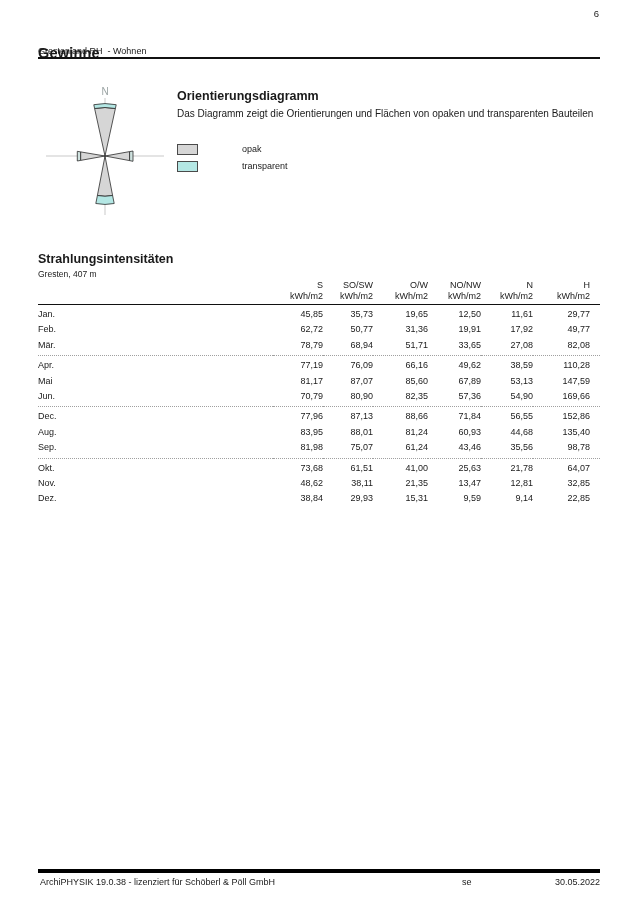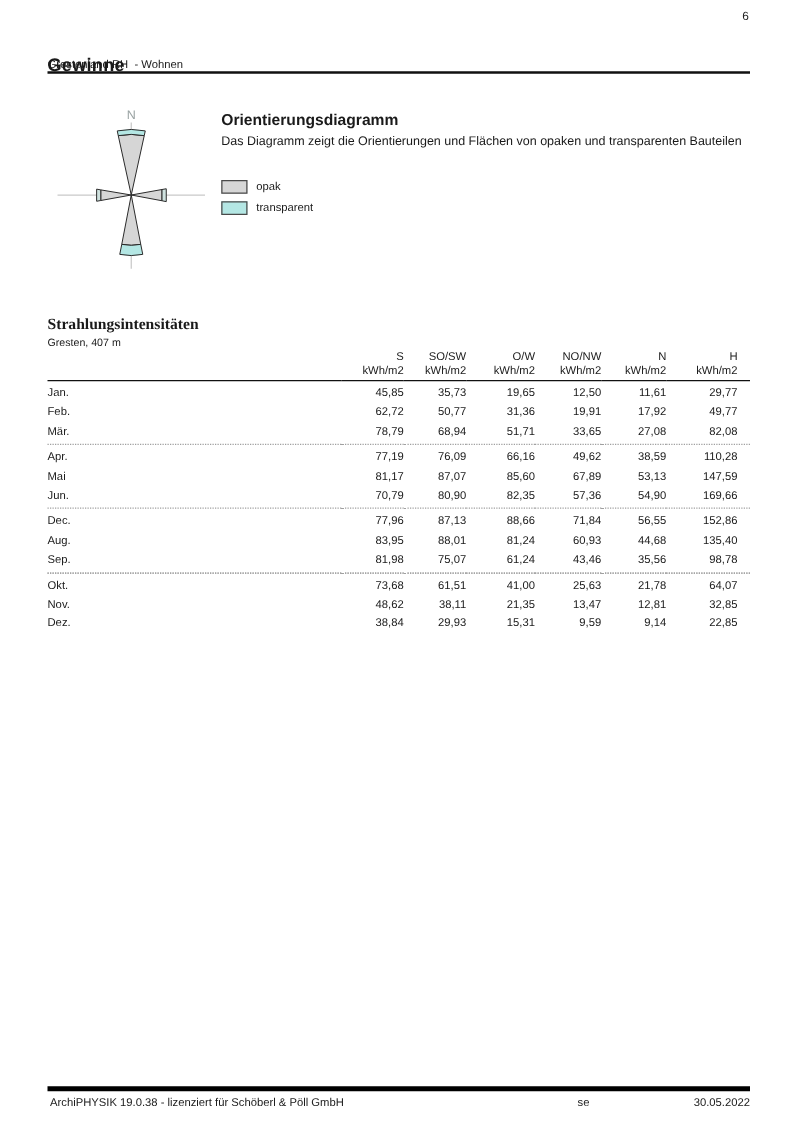--- a/index.html
+++ b/index.html
@@ -18,28 +18,28 @@
   .axis   { stroke:#c9c9c9; stroke-width:1; }
   .opak   { fill:var(--opak,#d6d6d6); stroke:#2b2b2b; stroke-width:0.8; stroke-linejoin:round; }
   .trans  { fill:var(--transparent,#b4e7e4); stroke:#2b2b2b; stroke-width:0.8; stroke-linejoin:round; }
   .trans-dim { fill:#cfe2df; stroke:#2b2b2b; stroke-width:0.8; stroke-linejoin:round; }
   .north-text { fill:#9aa3a3; font-size:10px; font-family:"Liberation Sans","DejaVu Sans",sans-serif; }
 
   .orient-title { position:absolute; top:89px; left:177px; font-size:12.5px; font-weight:bold; }
   .orient-desc  { position:absolute; top:108px; left:177px; right:30px; font-size:10px; }
 
   .legend { position:absolute; top:143px; left:177px; }
-  .legend-item { display:flex; align-items:center; margin-bottom:5px; height:12px; }
+  .legend-item { display:flex; align-items:center; margin-bottom:5px; height:12px;gap:37px; }
   .legend-swatch { width:21px; height:11px; border:1px solid #4a4a4a; margin-right:7px; }
   .legend-swatch.opak-sw  { background:var(--opak,#d6d6d6); }
   .legend-swatch.trans-sw { background:var(--transparent,#b4e7e4); }
   .legend-label { font-size:9px; }
 
   
-  .rad-title    { position:absolute; top:252px; left:38px; font-size:12.5px; font-weight:bold;font-family:Liberation Serif, serif; }
+  .rad-title    { position:absolute; top:252px; left:38px; font-size:12.5px; font-weight:bold; }
   .rad-subtitle { position:absolute; top:269px; left:38px; font-size:8.5px; }
 
   .rad-table { position:absolute; top:280px; left:38px; width:562px; border-collapse:collapse; table-layout:fixed; font-size:9px; }
   .rad-table th, .rad-table td { padding:0; font-weight:normal; }
   .rad-table thead th { vertical-align:bottom; text-align:right; border-bottom:1.5px solid #111; padding-bottom:2px; line-height:11px; }
   .rad-table thead th.month { text-align:left; }
   .rad-table td { line-height:15.4px; text-align:right; }
   .rad-table td.month { text-align:left; }
   .rad-table th.col-h, .rad-table td.col-h { padding-right:10px; }
   .rad-table tbody:not(:last-of-type) { border-bottom:1px dotted #a0a0a0; }

